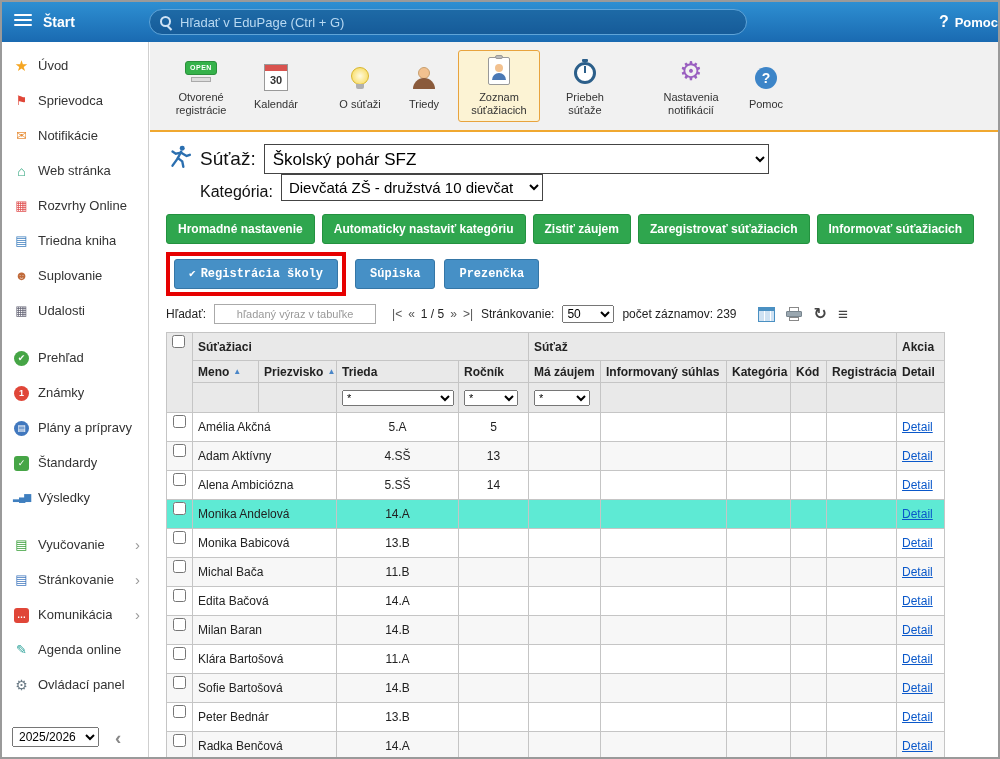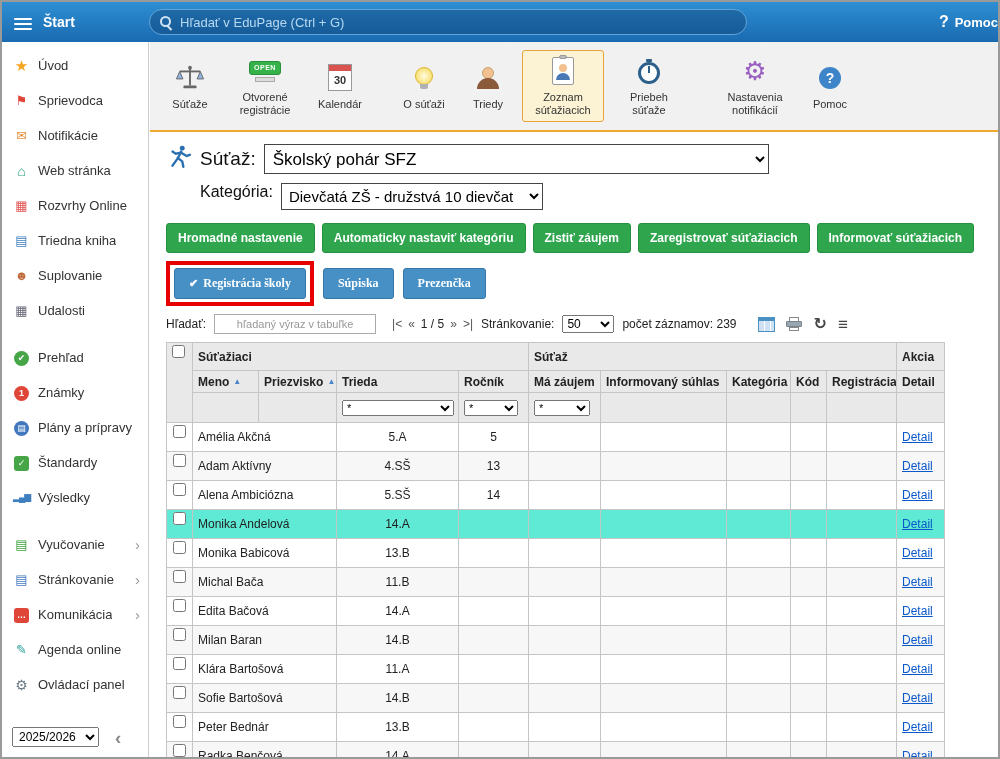--- a/index.html
+++ b/index.html
@@ -3,21 +3,21 @@
 <meta charset="utf-8">
 <style>
   * { box-sizing: border-box; margin: 0; padding: 0; }
   html,body { width:1000px; height:759px; }
   body { font-family:"Liberation Sans","DejaVu Sans",sans-serif; overflow:hidden; }
   .page { position:relative; width:1000px; height:759px; border:2px solid #9a9a9a; background:#fff; overflow:hidden; }
 
   
   .topbar { position:absolute; left:0; top:0; right:0; height:40px;
     background:linear-gradient(#2e8fd2,#1a6ab1); display:flex; align-items:center; }
-  .tb-left { width:147px; display:flex; align-items:flex-end; gap:11px; padding-left:12px; flex:0 0 147px; }
+  .tb-left { width:147px; display:flex; align-items:flex-start; gap:11px; padding-left:12px; flex:0 0 147px; }
   .burger { display:flex; flex-direction:column; gap:3px; cursor:pointer; }
   .burger div { width:18px; height:2px; background:#fff; border-radius:1px; }
   .tb-start { color:#fff; font-weight:bold; font-size:14px; }
   .tb-search { width:598px; height:26px; background:rgba(8,52,96,.35); border:1px solid #5fa4d8;
     border-radius:13px; display:flex; align-items:center; }
   .mag { width:12px; height:12px; position:relative; margin:0 8px 0 10px; flex:0 0 12px; }
   .mag::before { content:""; position:absolute; left:0; top:0; width:7px; height:7px; border:2px solid #cfe3f5; border-radius:50%; }
   .mag::after { content:""; position:absolute; left:8px; top:9px; width:6px; height:2px; background:#cfe3f5; transform:rotate(45deg); transform-origin:0 0; }
   .tb-search input { flex:1; background:transparent; border:none; outline:none; color:#eaf4fd; font-size:13px; font-family:inherit; }
   .tb-search input::placeholder { color:#b8d9f2; }
@@ -97,29 +97,29 @@
     display:flex; flex-direction:column; gap:3px; }
   .doc-line { height:3px; background:#f5c33b; }
   .gear-glyph { font-size:26px; color:#9a5fc0; line-height:1; font-family:"DejaVu Sans",sans-serif; }
   .help-circle { width:22px; height:22px; border-radius:50%; background:#3d85c8; color:#fff;
     font-weight:bold; font-size:14px; line-height:22px; text-align:center; }
 
   .content { padding:6px 0 0 16px; }
   .row-competition { display:flex; align-items:center; gap:8px; margin-top:6px; }
   .comp-label { font-size:19px; color:#111; }
   .comp-select { width:505px; height:30px; font-size:17px; font-family:inherit; border:1px solid #444; background:#fff; padding:2px 4px; }
-  .row-category { display:flex; align-items:flex-start; gap:8px; margin-top:9px; margin-left:34px; }
+  .row-category { display:flex; align-items:flex-end; gap:8px; margin-left:34px; }
   .cat-label { font-size:16px; color:#111; }
   .cat-select { width:262px; height:27px; font-size:15px; font-family:inherit; border:1px solid #444; background:#fff; padding:1px 3px; }
   .btnrow-green { display:flex; gap:7px; margin-top:13px; }
   .btn-green { background:#2fa64e; border:1px solid #23913f; color:#fff; font-weight:bold; font-size:12px;
     padding:7px 11px; border-radius:3px; cursor:pointer; font-family:inherit; white-space:nowrap; }
   .btnrow-blue { display:flex; align-items:center; gap:9px; margin-top:8px; }
   .btn-blue { background:#4690c6; border:1px solid #3576a6; color:#fff; font-weight:bold; font-size:12px;
-    padding:7px 14px; border-radius:3px; cursor:pointer; font-family:Liberation Serif, serif; white-space:nowrap; }
+    padding:7px 14px; border-radius:3px; cursor:pointer; font-family:Liberation Mono, monospace; white-space:nowrap; }
   .annotation { border:4px solid #e60000; padding:3px 4px; display:inline-flex; }
   .check-mark { margin-right:5px; font-size:11px; }
 
   .filterbar { display:flex; align-items:center; gap:8px; margin-top:8px; font-size:12px; color:#222; }
   .fb-input { width:162px; height:20px; border:1px solid #aaa; font-size:11px; text-align:center; font-family:inherit; color:#333; }
   .fb-input::placeholder { color:#999; }
   .pager { display:flex; align-items:center; gap:6px; margin-left:8px; }
   .pager span { cursor:pointer; color:#555; }
   .pager .pg-cur { color:#222; cursor:default; }
   .fb-pagesize { font-size:12px; width:52px; }
@@ -258,33 +258,20 @@
     </div>
     <div class="year-row">
       <select><option>2025/2026</option></select>
       <span class="collapse">‹</span>
     </div>
   </div>
 
   <div class="main">
 
     <div class="ribbon">
-      <div class="ritem">
-        <div class="ric">
-          <svg width="30" height="30" viewBox="0 0 32 32">
-            <line x1="16" y1="5" x2="16" y2="24" stroke="#666" stroke-width="2"></line>
-            <line x1="5" y1="9" x2="27" y2="9" stroke="#666" stroke-width="2"></line>
-            <path d="M5 9 L1.5 17 L8.5 17 Z" fill="#8fb3dd" stroke="#666"></path>
-            <path d="M27 9 L23.5 17 L30.5 17 Z" fill="#8fb3dd" stroke="#666"></path>
-            <circle cx="16" cy="5" r="2" fill="#666"></circle>
-            <rect x="9" y="24" width="14" height="3" rx="1" fill="#666"></rect>
-          </svg>
-        </div>
-        <div class="rlabel">Súťaže</div>
-      </div>
       <div class="ritem">
         <div class="ric">
           <div class="open-wrap">
               <div class="open-sign">OPEN</div>
               <div class="open-base"></div>
             </div>
         </div>
         <div class="rlabel">Otvorené registrácie</div>
       </div>
       <div class="ritem">

